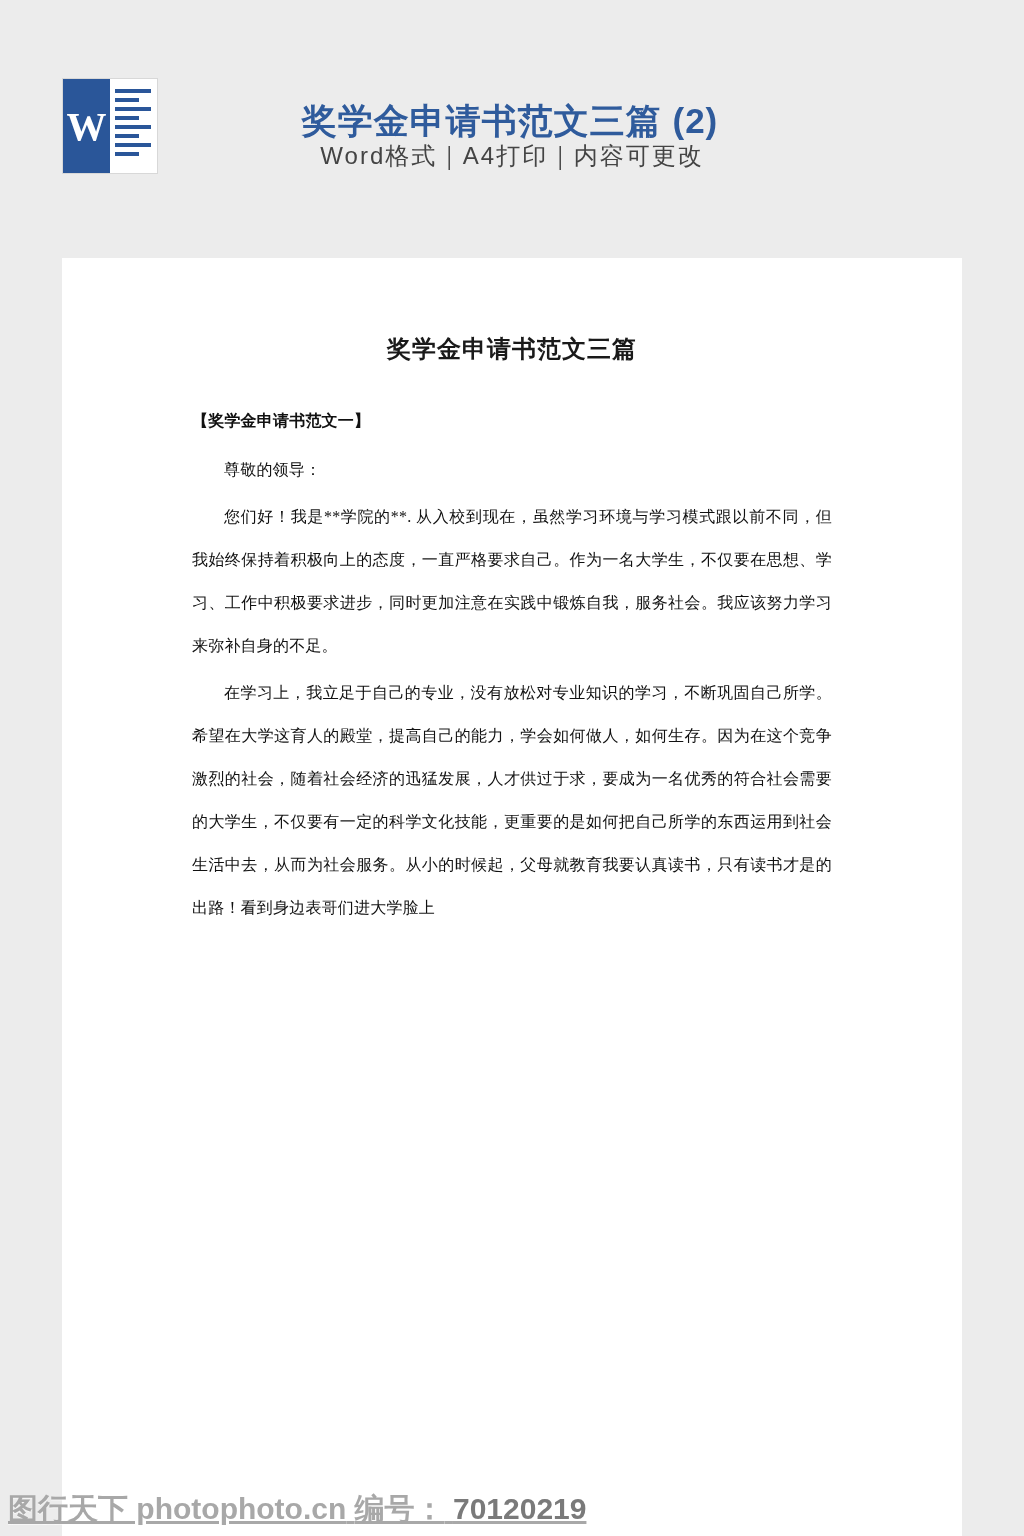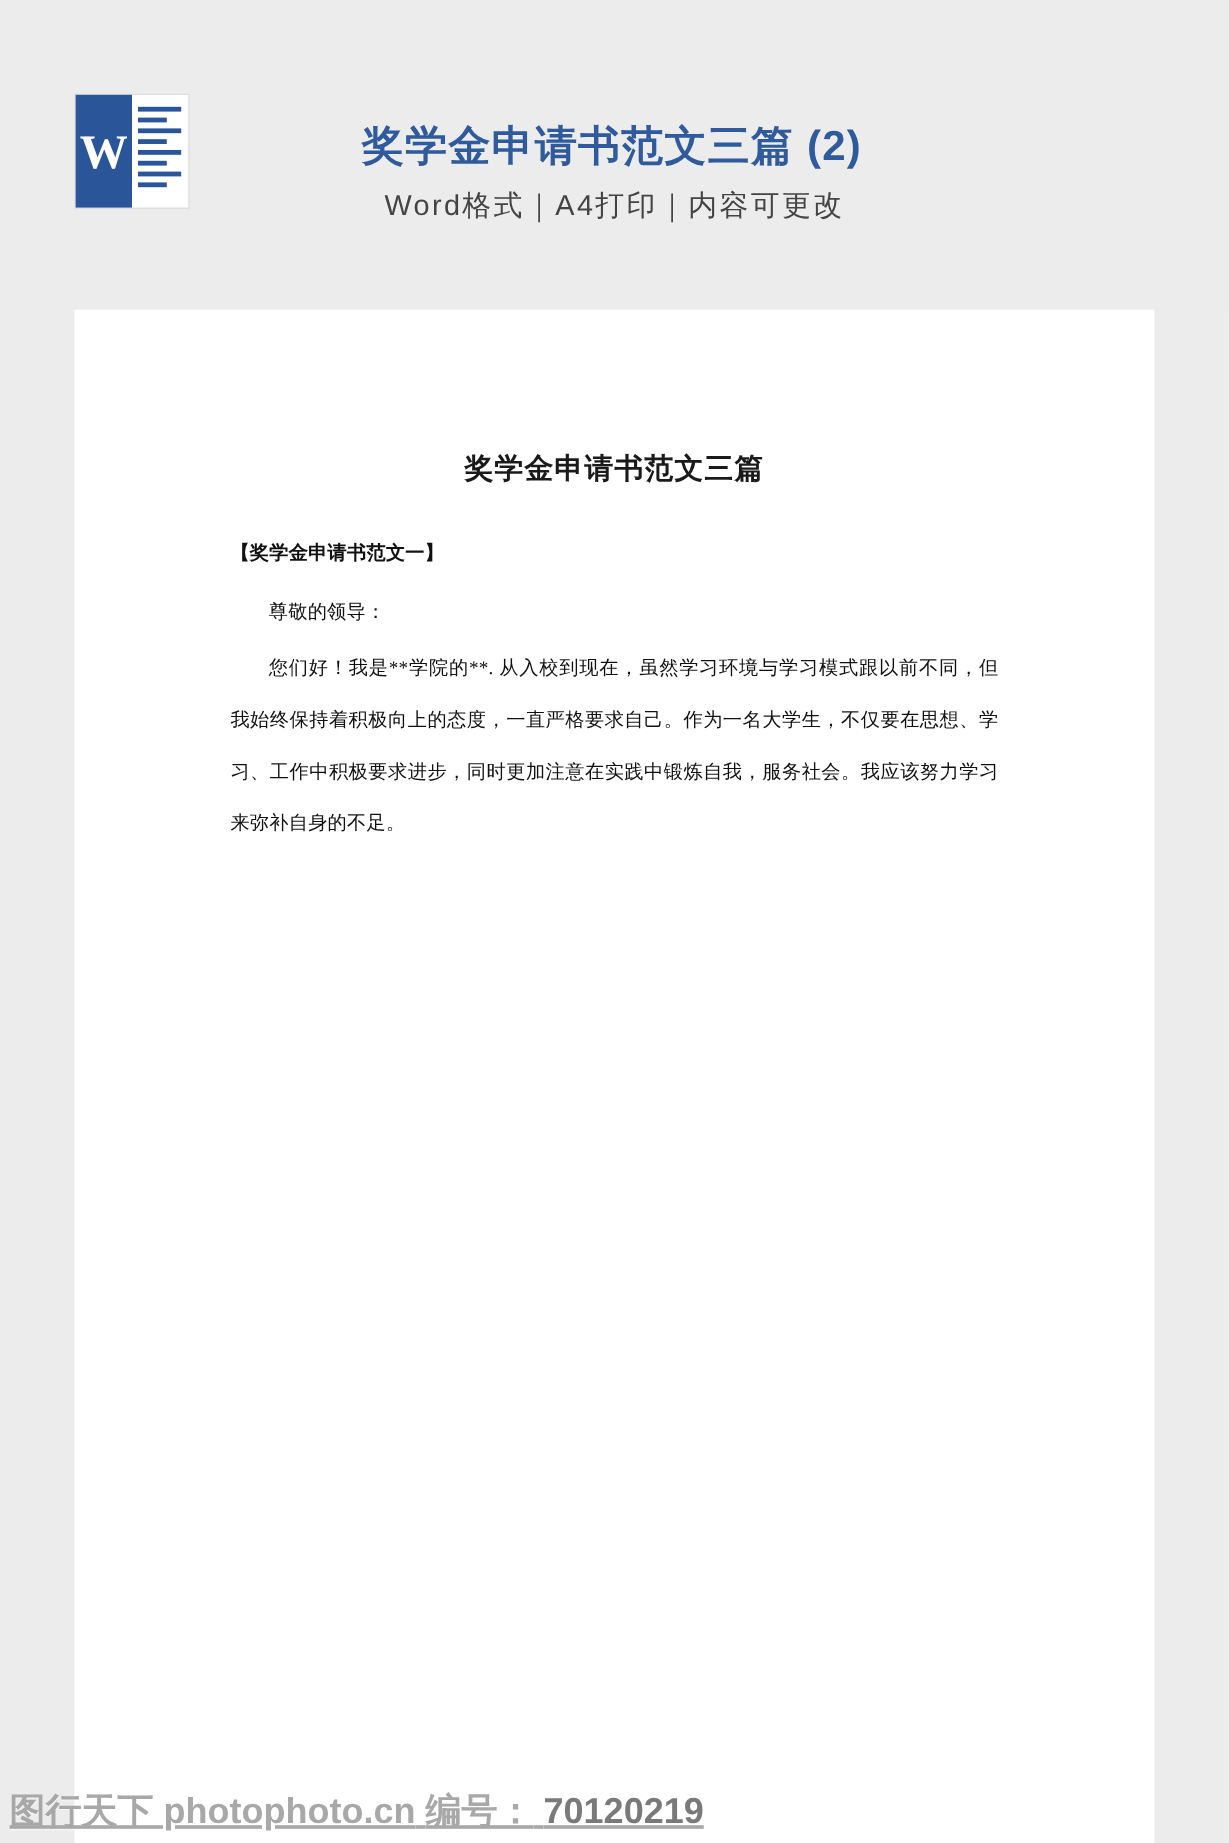--- a/index.html
+++ b/index.html
@@ -73,39 +73,39 @@
     text-align: center;
     font-size: 35px;
     font-weight: bold;
     color: #2f5b9c;
     letter-spacing: 1px;
     font-family: "Liberation Sans", sans-serif;
   }
   .header-sub {
     position: absolute;
     left: 0;
-    top: 155px;
+    top: 140px;
     width: 1024px;
     text-align: center;
     font-size: 24px;
     color: #444444;
     letter-spacing: 2px;
   }
 
   
   .page {
     position: absolute;
     left: 62px;
     top: 258px;
     width: 900px;
     height: 1278px;
     background: #ffffff;
   }
   .doc-title {
-    margin-top: 116px;
+    margin-top: 75px;
     text-align: center;
     font-size: 24px;
     font-weight: bold;
     color: #1a1a1a;
     font-family: "Liberation Serif", serif;
     letter-spacing: 1px;
   }
   .doc-body {
     margin: 0 130px 0 130px;
     padding-top: 34px;
@@ -179,20 +179,21 @@
   <div class="header-sub">Word格式｜A4打印｜内容可更改</div>
 </div>
 
 <div class="page">
   <div class="doc-title">奖学金申请书范文三篇</div>
 
   <div class="doc-body">
     <p class="heading">【奖学金申请书范文一】</p>
     <p class="indent">尊敬的领导：</p>
     <p class="indent">您们好！我是**学院的**. 从入校到现在，虽然学习环境与学习模式跟以前不同，但我始终保持着积极向上的态度，一直严格要求自己。作为一名大学生，不仅要在思想、学习、工作中积极要求进步，同时更加注意在实践中锻炼自我，服务社会。我应该努力学习来弥补自身的不足。</p>
+    <p class="indent">在学习上，我立足于自己的专业，没有放松对专业知识的学习，不断巩固自己所学。希望在大学这育人的殿堂，提高自己的能力，学会如何做人，如何生存。因为在这个竞争激烈的社会，随着社会经济的迅猛发展，人才供过于求，要成为一名优秀的符合社会需要的大学生，不仅要有一定的科学文化技能，更重要的是如何把自己所学的东西运用到社会生活中去，从而为社会服务。从小的时候起，父母就教育我要认真读书，只有读书才是的出路！看到身边表哥们进大学脸上</p>
   </div>
 </div>
 
 <div class="footer">
   <div class="footer-text">
     <span>图行天下 photophoto.cn</span>
     <span>编号：</span>
     <span class="code">70120219</span>
   </div>
 </div>

